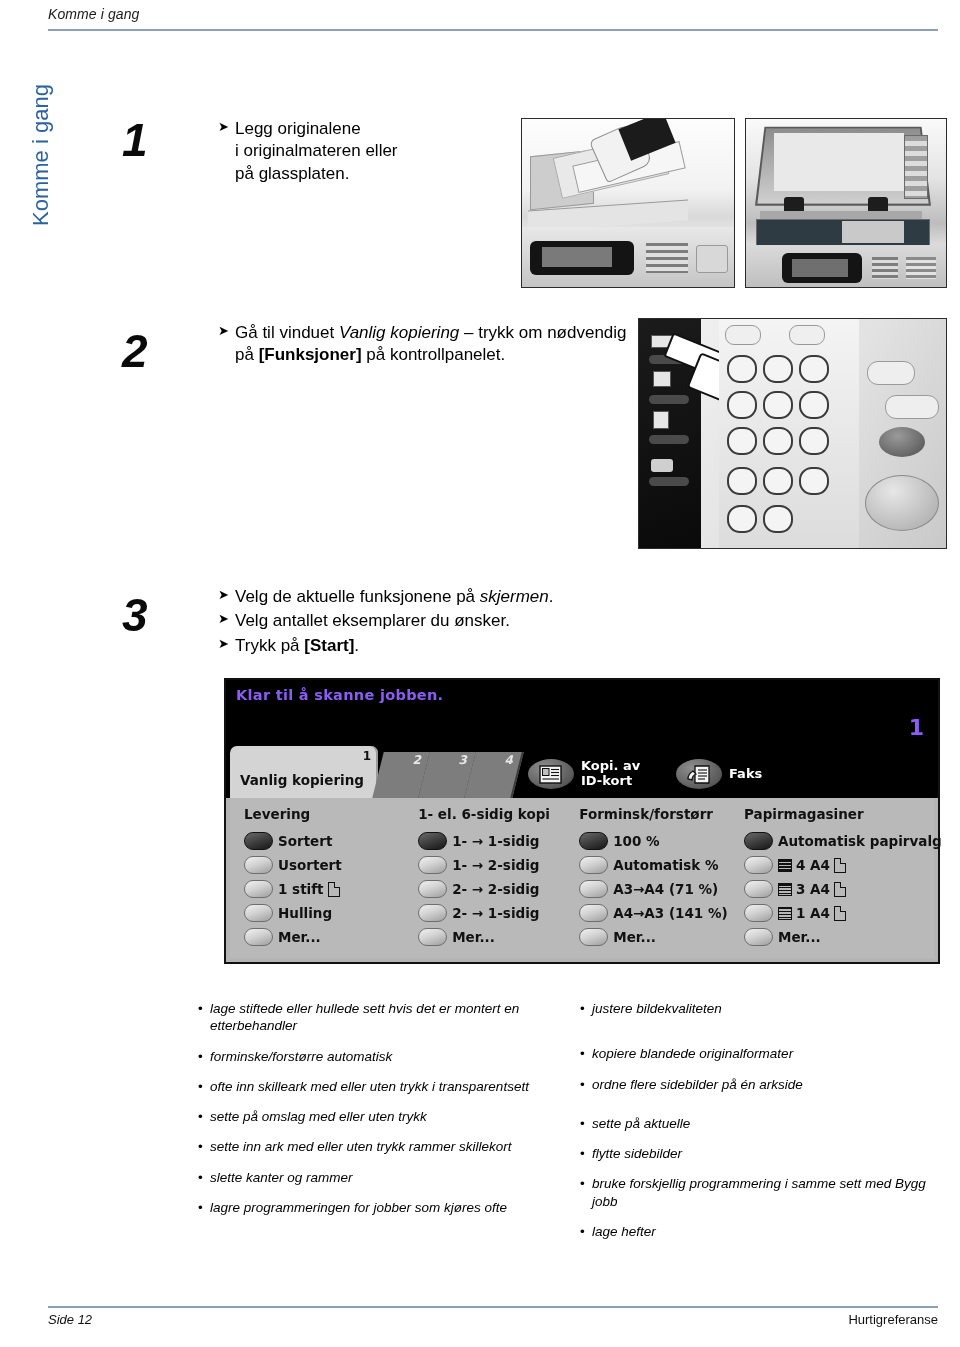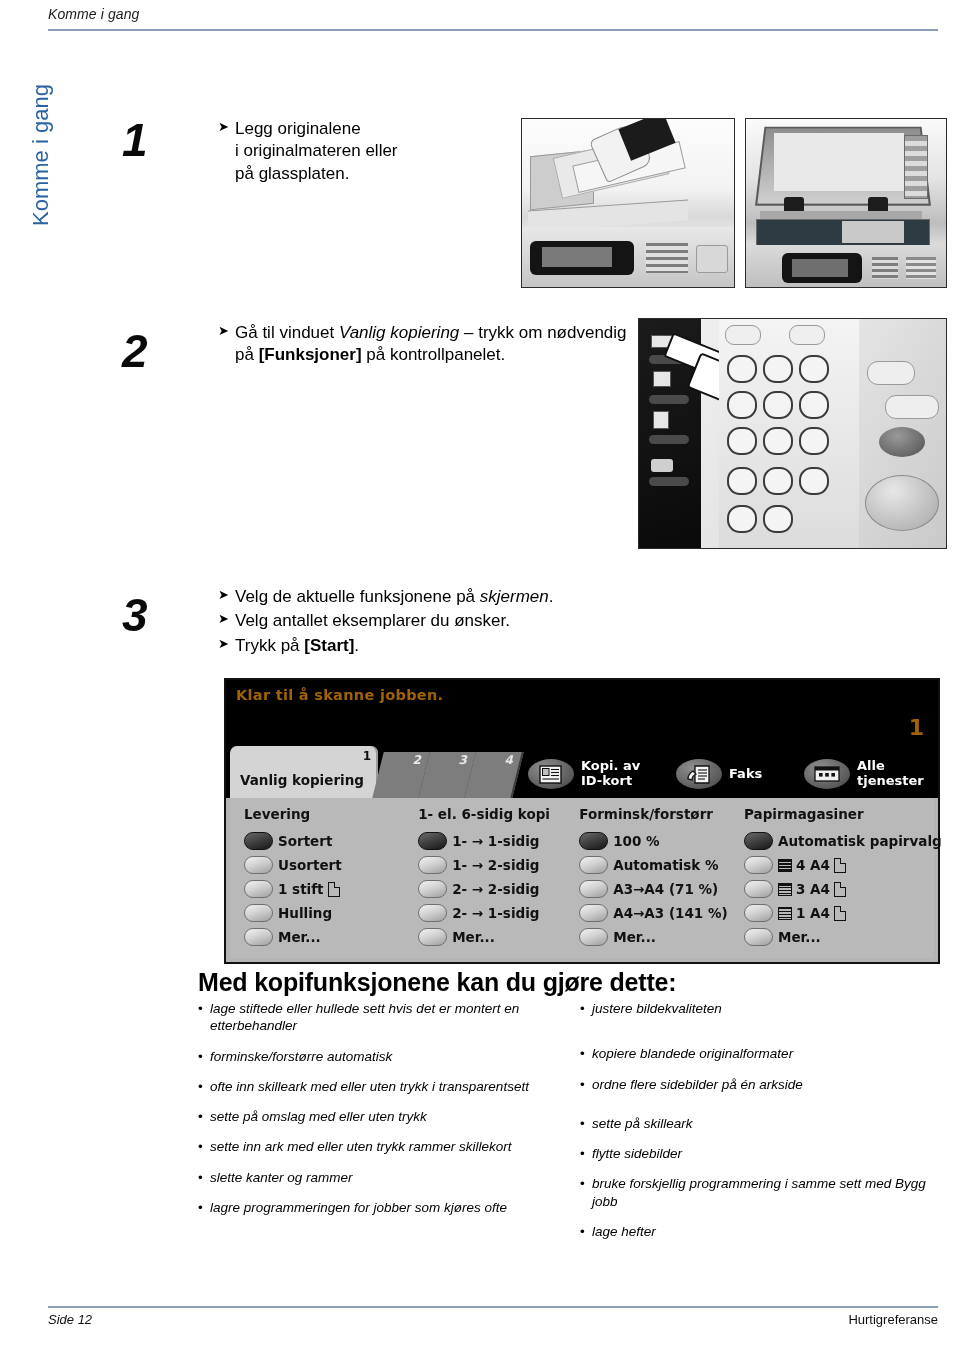--- a/index.html
+++ b/index.html
@@ -63,21 +63,21 @@
 
   .shape{position:absolute;}
 
   
   .screen{
     position:absolute;left:224px;top:678px;width:712px;height:282px;
     border:2px solid #111;background:#b4b4b4;
     font-family:"DejaVu Sans", sans-serif;
   }
   .scr-status{
-    position:absolute;left:0;top:0;right:0;height:64px;background:#000;color:#a16207;
+    position:absolute;left:0;top:0;right:0;height:64px;background:#000;color:#8b5cf6;
   }
   .scr-status .msg{position:absolute;left:10px;top:7px;font-size:14.5px;font-weight:bold;letter-spacing:.3px;}
   .scr-status .qty{position:absolute;right:14px;bottom:4px;font-size:22px;font-weight:bold;}
 
   .scr-tabs{position:absolute;left:0;top:64px;right:0;height:54px;background:#000;}
   .tab-active{
     position:absolute;left:4px;top:2px;width:148px;height:52px;
     background:#d4d4d4;border-radius:7px 7px 0 0;
     box-shadow:inset -2px 0 0 #9a9a9a;
   }
@@ -309,35 +309,20 @@
                 <line x1="11" y1="8" x2="20" y2="8"></line>
               <line x1="11" y1="11" x2="20" y2="11"></line>
                 <line x1="11" y1="14" x2="18" y2="14"></line>
             </g>
             <path d="M1 14 q0-5 5-8 l3 3 q-4 2-4 6 z" fill="#f2f2f2" stroke="#111" stroke-width="1.3"></path>
           </svg>
         </span>
         <span class="svc-lab">Faks</span>
       </div>
 
-      <div class="svc" style="left:578px;">
-        <span class="svc-ic">
-          <svg width="26" height="16" viewBox="0 0 26 16" aria-hidden="true">
-            <rect x="1" y="1" width="24" height="14" fill="#efefef" stroke="#111" stroke-width="1.3"></rect>
-            <rect x="1" y="1" width="24" height="3.5" fill="#111"></rect>
-            <g fill="#111">
-              <rect x="5" y="7" width="3.6" height="3.6"></rect>
-              <rect x="11.2" y="7" width="3.6" height="3.6"></rect>
-              <rect x="17.4" y="7" width="3.6" height="3.6"></rect>
-            </g>
-          </svg>
-        </span>
-        <span class="svc-lab" style="white-space:pre-line;">Alle
-tjenester</span>
-      </div>
     </div>
 
     <div class="scr-body">
 
       <div class="col" style="width:186px;padding-left:14px;">
         <div class="col-h">Levering</div>
         <div class="opt">
           <span class="rb on"></span>
           <span class="opt-lab">Sortert</span>
         </div>
@@ -434,21 +419,20 @@
         </div>
         <div class="opt">
           <span class="rb"></span>
           <span class="opt-lab">Mer...</span>
         </div>
       </div>
 
     </div>
   </div>
 
-  <div class="feat-h">Med kopifunksjonene kan du gjøre dette:</div>
   <div class="feat-cols">
 
     <div class="feat-col">
       <div class="feat-item">
           <span class="dot">•</span>
           <span class="txt">lage stiftede eller hullede sett hvis det er montert en etterbehandler</span>
         </div>
       <div class="feat-item">
           <span class="dot">•</span>
           <span class="txt">forminske/forstørre automatisk</span>
@@ -483,21 +467,21 @@
       <div class="feat-item" style="margin-top:28px;">
           <span class="dot">•</span>
           <span class="txt">kopiere blandede originalformater</span>
         </div>
       <div class="feat-item">
           <span class="dot">•</span>
           <span class="txt">ordne flere sidebilder på én arkside</span>
         </div>
       <div class="feat-item" style="margin-top:22px;">
           <span class="dot">•</span>
-          <span class="txt">sette på skilleark</span>
+          <span class="txt">sette på aktuelle</span>
         </div>
       <div class="feat-item">
           <span class="dot">•</span>
           <span class="txt">flytte sidebilder</span>
         </div>
       <div class="feat-item">
           <span class="dot">•</span>
           <span class="txt">bruke forskjellig programmering i samme sett med Bygg jobb</span>
         </div>
       <div class="feat-item">

